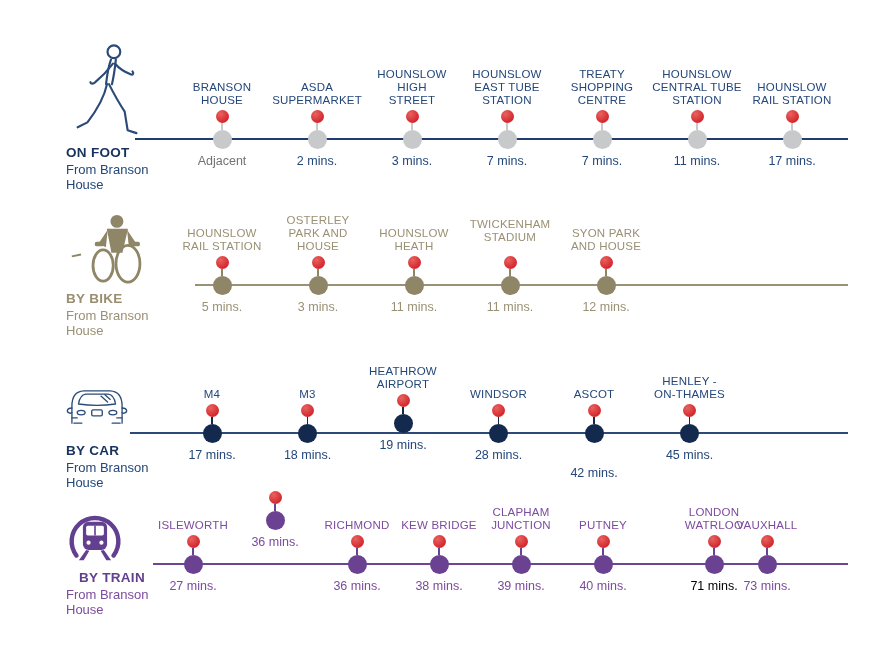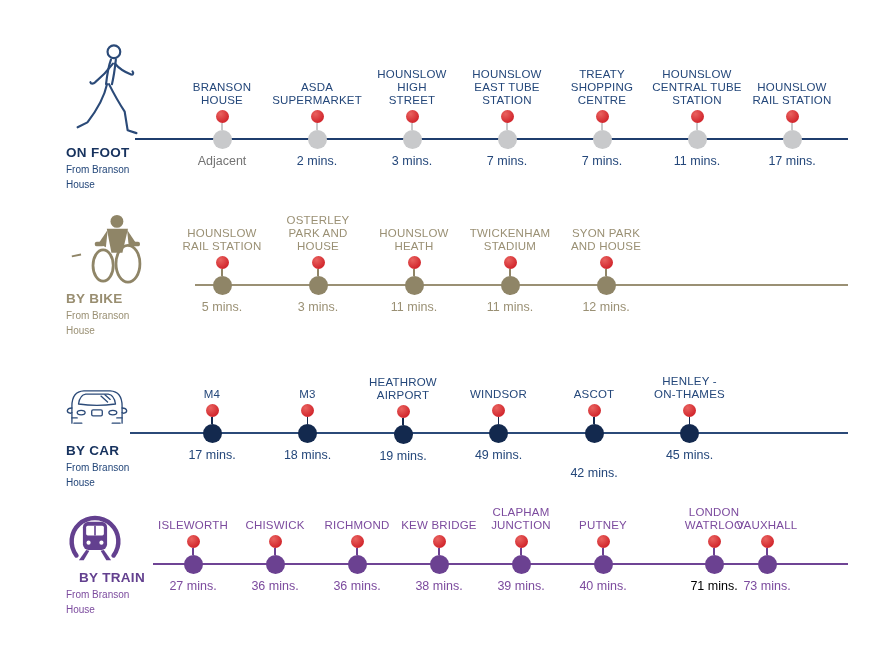--- a/index.html
+++ b/index.html
@@ -10,21 +10,21 @@
     height: 664px;
     background: #ffffff;
     font-family: "Liberation Sans", sans-serif;
     overflow: hidden;
   }
   .row { position: absolute; left: 0; top: 0; width: 100%; height: 100%; }
   .icon-box { position: absolute; }
   .icon-box svg { width: 100%; height: 100%; display: block; }
   .row-caption { position: absolute; width: 92px; }
   .row-title { font-size: 13.5px; font-weight: 700; letter-spacing: 0.3px; line-height: 16px; }
-  .row-subtitle { font-size: 10px; line-height: 15px; margin-top: 1px; }
+  .row-subtitle { font-size: 13px; line-height: 15px; margin-top: 1px; }
   .line { position: absolute; }
   .stop {
     position: absolute;
     display: flex;
     flex-direction: column;
     align-items: center;
     width: 120px;
   }
   .stop-label {
     height: 44px;
@@ -200,21 +200,21 @@
           <span>HOUNSLOW</span>
           <span>HEATH</span>
         </div>
     <div class="pin" style="background: radial-gradient(circle at 35% 30%, rgb(233, 98, 95), rgb(210, 40, 46) 70%);"></div>
     <div class="stem" style="background: rgb(143, 133, 103);"></div>
     <div class="dot" style="background: rgb(143, 133, 103);"></div>
     <div class="stop-time" style="color: rgb(154, 144, 116);">11 mins.</div>
   </div>
 
   <div class="stop" style="left: 450px; top: 208.5px;">
-    <div class="stop-label" style="color: rgb(154, 144, 116);">
+    <div class="stop-label" style="color: rgb(154, 144, 116); justify-content: center;">
           <span>TWICKENHAM</span>
           <span>STADIUM</span>
         </div>
     <div class="pin" style="background: radial-gradient(circle at 35% 30%, rgb(233, 98, 95), rgb(210, 40, 46) 70%);"></div>
     <div class="stem" style="background: rgb(143, 133, 103);"></div>
     <div class="dot" style="background: rgb(143, 133, 103);"></div>
     <div class="stop-time" style="color: rgb(154, 144, 116);">11 mins.</div>
   </div>
 
   <div class="stop" style="left: 546px; top: 208.5px;">
@@ -266,39 +266,39 @@
   <div class="stop" style="left: 247.5px; top: 356.5px;">
     <div class="stop-label" style="color: rgb(36, 71, 122);">
           <span>M3</span>
         </div>
     <div class="pin" style="background: radial-gradient(circle at 35% 30%, rgb(233, 98, 95), rgb(210, 40, 46) 70%);"></div>
     <div class="stem" style="background: rgb(19, 41, 78);"></div>
     <div class="dot" style="background: rgb(19, 41, 78);"></div>
     <div class="stop-time" style="color: rgb(36, 71, 122);">18 mins.</div>
   </div>
 
-  <div class="stop" style="left: 343px; top: 358px;">
+  <div class="stop" style="left: 343px; top: 347px;">
     <div class="stop-label" style="color: rgb(36, 71, 122);">
           <span>HEATHROW</span>
           <span>AIRPORT</span>
         </div>
     <div class="pin" style="background: radial-gradient(circle at 35% 30%, rgb(233, 98, 95), rgb(210, 40, 46) 70%);"></div>
     <div class="stem" style="background: rgb(19, 41, 78);"></div>
     <div class="dot" style="background: rgb(19, 41, 78);"></div>
     <div class="stop-time" style="color: rgb(36, 71, 122);">19 mins.</div>
   </div>
 
   <div class="stop" style="left: 438.5px; top: 356.5px;">
     <div class="stop-label" style="color: rgb(36, 71, 122);">
           <span>WINDSOR</span>
         </div>
     <div class="pin" style="background: radial-gradient(circle at 35% 30%, rgb(233, 98, 95), rgb(210, 40, 46) 70%);"></div>
     <div class="stem" style="background: rgb(19, 41, 78);"></div>
     <div class="dot" style="background: rgb(19, 41, 78);"></div>
-    <div class="stop-time" style="color: rgb(36, 71, 122);">49 mins.</div>
+    <div class="stop-time" style="color: rgb(36, 71, 122);">28 mins.</div>
   </div>
 
   <div class="stop" style="left: 534px; top: 356.5px;">
     <div class="stop-label" style="color: rgb(36, 71, 122);">
           <span>ASCOT</span>
         </div>
     <div class="pin" style="background: radial-gradient(circle at 35% 30%, rgb(233, 98, 95), rgb(210, 40, 46) 70%);"></div>
     <div class="stem" style="background: rgb(19, 41, 78);"></div>
     <div class="dot" style="background: rgb(19, 41, 78);"></div>
     <div class="stop-time" style="color: rgb(36, 71, 122); margin-top: 23px;">42 mins.</div>
@@ -341,23 +341,20 @@
     <div class="stop-label" style="color: rgb(124, 75, 158);">
           <span>ISLEWORTH</span>
         </div>
     <div class="pin" style="background: radial-gradient(circle at 35% 30%, rgb(233, 98, 95), rgb(210, 40, 46) 70%);"></div>
     <div class="stem" style="background: rgb(107, 65, 145);"></div>
     <div class="dot" style="background: rgb(107, 65, 145);"></div>
     <div class="stop-time" style="color: rgb(124, 75, 158);">27 mins.</div>
   </div>
 
   <div class="stop" style="left: 215px; top: 487.5px;">
-    <div class="stop-label" style="color: rgb(124, 75, 158);">
-          <span>CHISWICK</span>
-        </div>
     <div class="pin" style="background: radial-gradient(circle at 35% 30%, rgb(233, 98, 95), rgb(210, 40, 46) 70%);"></div>
     <div class="stem" style="background: rgb(107, 65, 145);"></div>
     <div class="dot" style="background: rgb(107, 65, 145);"></div>
     <div class="stop-time" style="color: rgb(124, 75, 158);">36 mins.</div>
   </div>
 
   <div class="stop" style="left: 297px; top: 487.5px;">
     <div class="stop-label" style="color: rgb(124, 75, 158);">
           <span>RICHMOND</span>
         </div>

